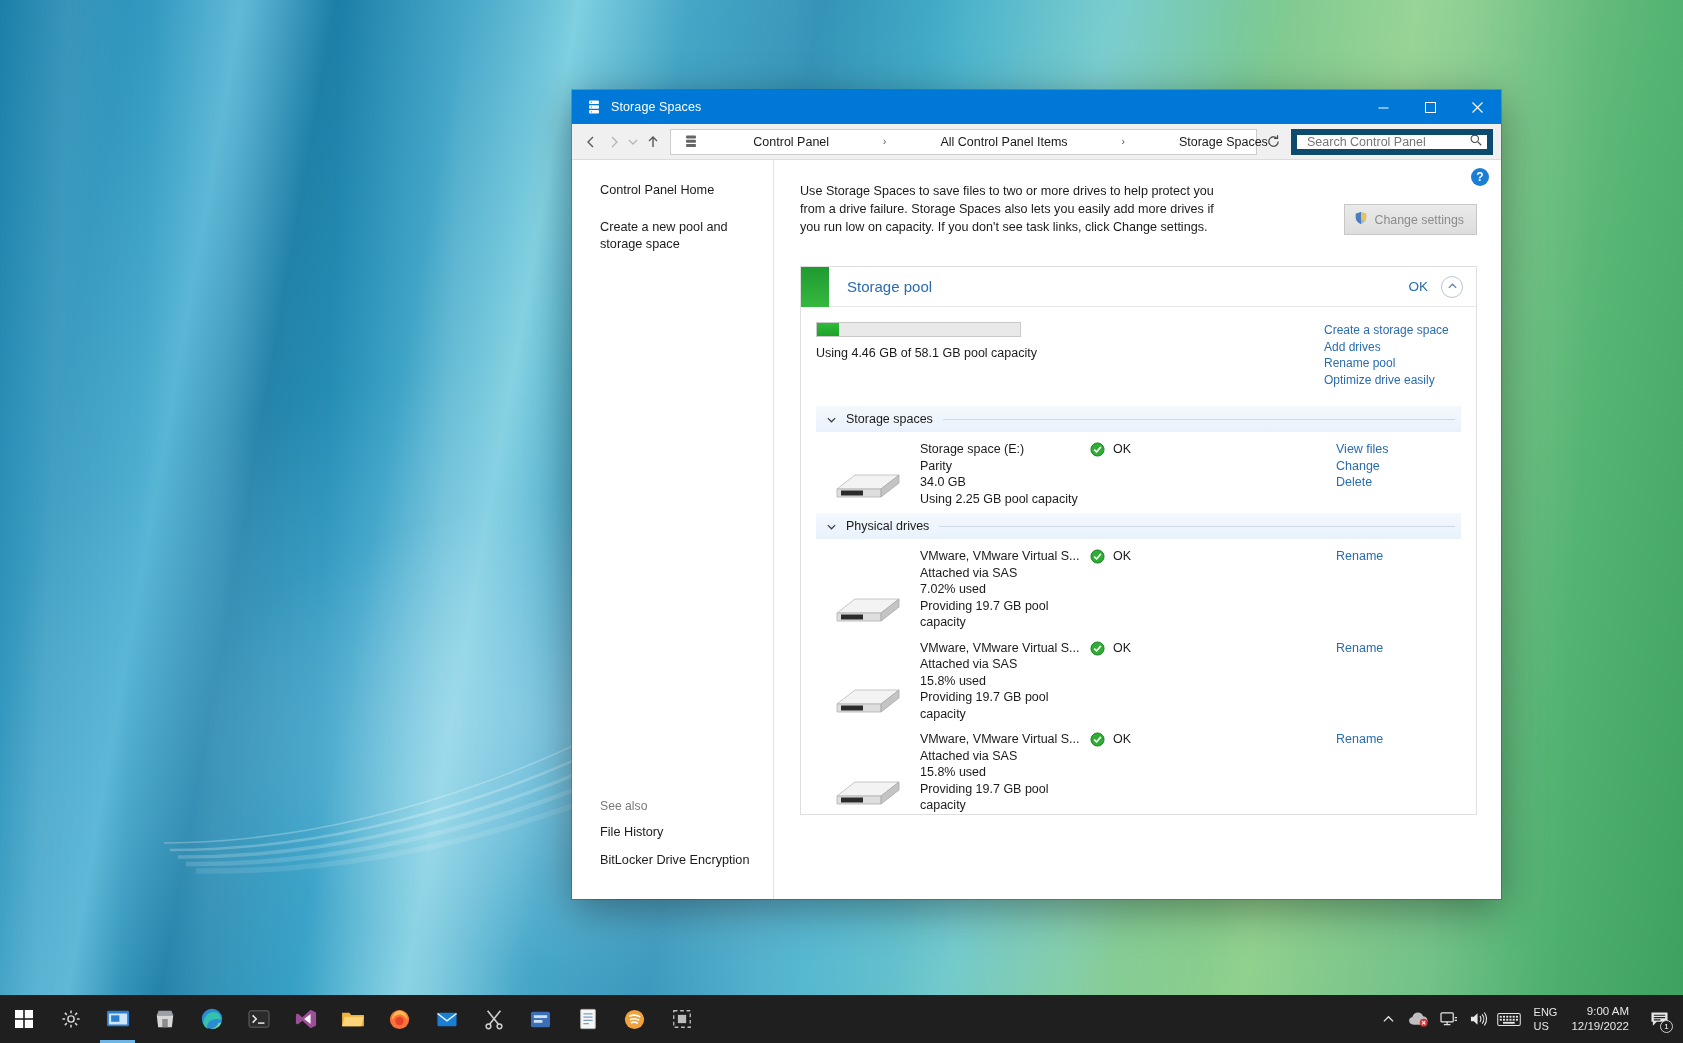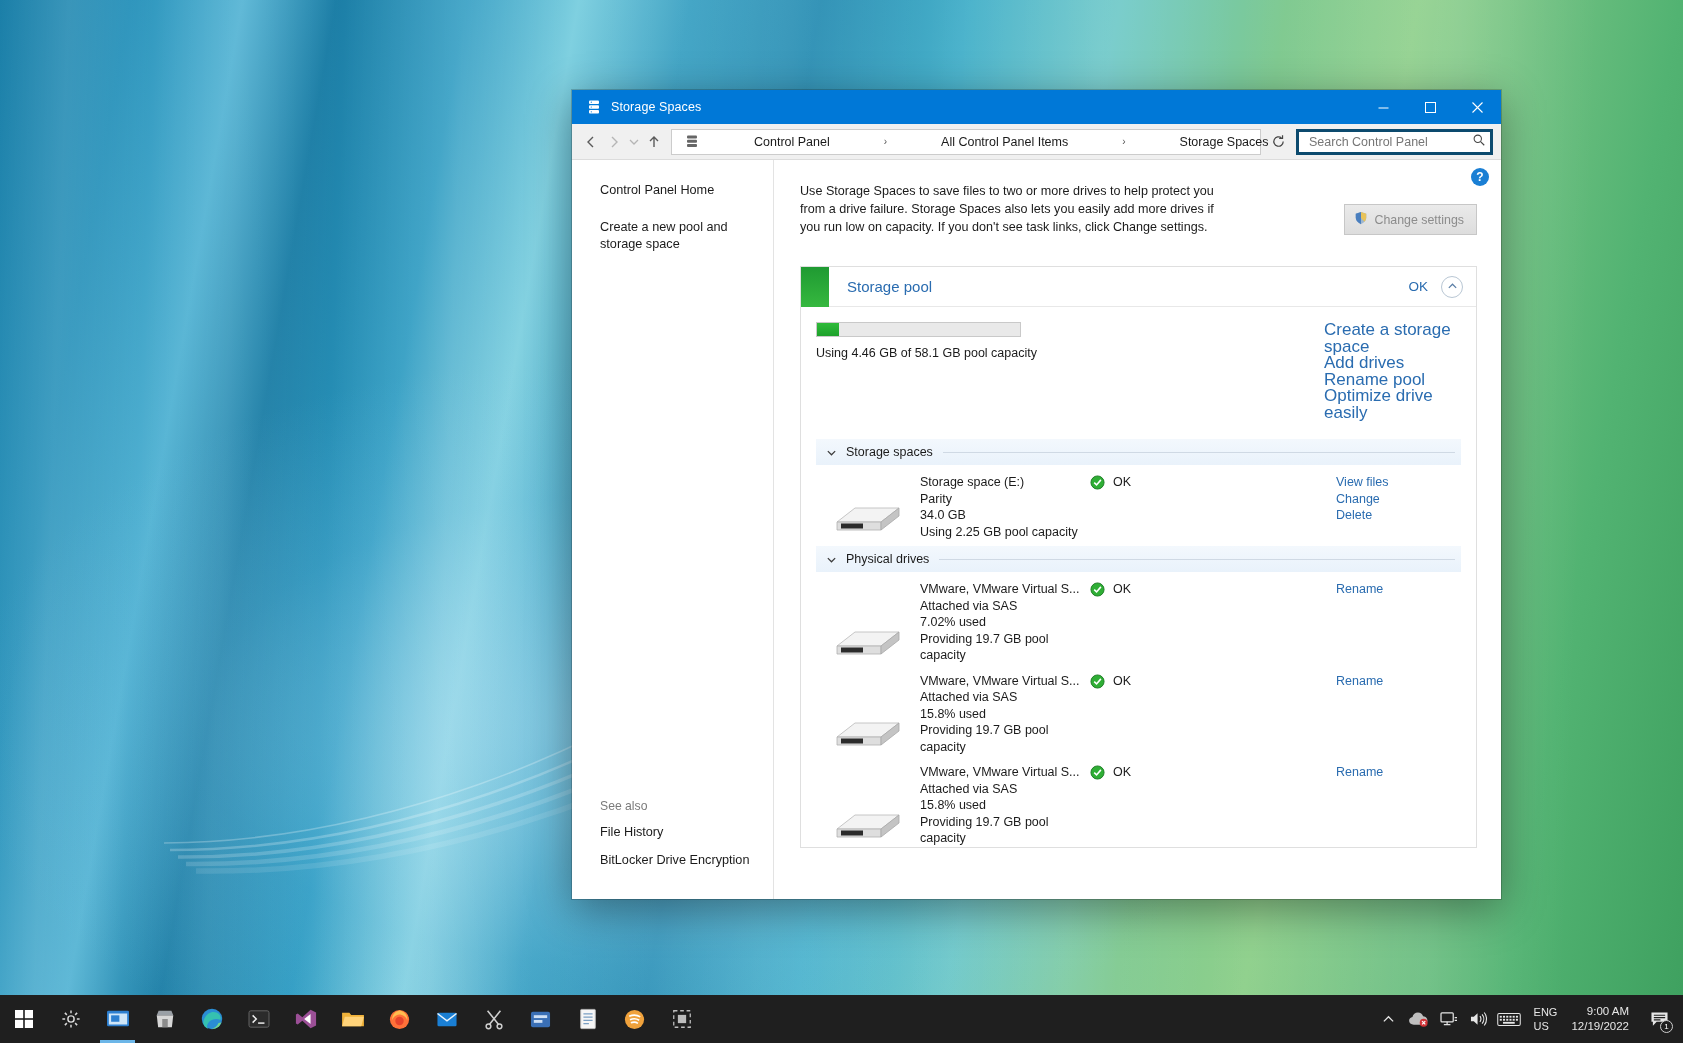--- a/index.html
+++ b/index.html
@@ -89,21 +89,21 @@
     flex: 1 1 auto; height: 26px; background:#fff; border:1px solid #cccccc;
     display:flex; align-items:center; margin-left:6px; margin-right:6px; padding-left:14px;
     font-size: 12.5px; color:#111; min-width:0;gap:48px;
   }
   .crumb-icon { width:16px; height:16px; margin-right:4px; display:flex; align-items:center; justify-content:center;}
   .crumb { padding: 0 4px; white-space:nowrap; color:#1a1a1a; }
   .crumb-sep { color:#555; font-size:10px; padding:0 2px; }
   .crumb-drop { margin-left:auto; width:24px; display:flex; align-items:center; justify-content:center; color:#444;}
   .refreshbtn { width:26px; height:26px; display:flex; align-items:center; justify-content:center; color:#444; }
   .searchbox {
-    width: 202px; height:26px; background:#fff; border:3px solid #0c4a6e;
+    width: 202px; height:26px; background:#fff; border:6px solid #0c4a6e;
     display:flex; align-items:center; padding:0 4px 0 8px; margin-left: 6px;
   }
   .searchbox input {
     border:0; outline:0; flex:1 1 auto; font-size:12.5px; color:#555;
     font-family:"Liberation Sans", sans-serif; background:transparent; min-width:0;
   }
   .searchbox input::placeholder { color:#767676; }
 
   
   #wbody { flex: 1 1 auto; display:flex; position:relative; background:#fff; min-height:0; }
@@ -160,21 +160,21 @@
 
   .pool-body { display:flex; padding: 15px 0 12px 0; }
   .pool-usage { padding-left: 15px; }
   .meter {
     width: 205px; height: 15px; background:#e9e9e9; border:1px solid #c9c9c9;
     position:relative;
   }
   .meter-fill { height: 100%; background: linear-gradient(#2fbb3a,#1da12b); }
   .usage-text { font-size:12.5px; color:#1b1b1b; margin-top: 9px; }
   .pool-links { margin-left:auto; padding-right: 18px; width: 152px; }
-  .pool-links a { display:block; font-size:17px; color:#2a6cb0; line-height:16.5px; text-decoration:none; cursor:pointer;}
+  .pool-links a { display:block; font-size:12px; color:#2a6cb0; line-height:16.5px; text-decoration:none; cursor:pointer;}
 
   
   .sec-hdr {
     display:flex; align-items:center; height: 26px;
     background: linear-gradient(#f3f8fd,#e9f2fb);
     margin: 6px 15px 0 15px; padding-left: 6px;
   }
   .sec-hdr .chev { width:18px; color:#3b3b3b; display:flex; align-items:center; justify-content:center; cursor:pointer;}
   .sec-hdr .sec-label { font-size:12.5px; color:#1b1b1b; margin-left: 6px; white-space:nowrap; }
   .sec-hdr .rule { flex:1 1 auto; height:1px; background:#cfd9e4; margin-left:10px; margin-right:6px; }

